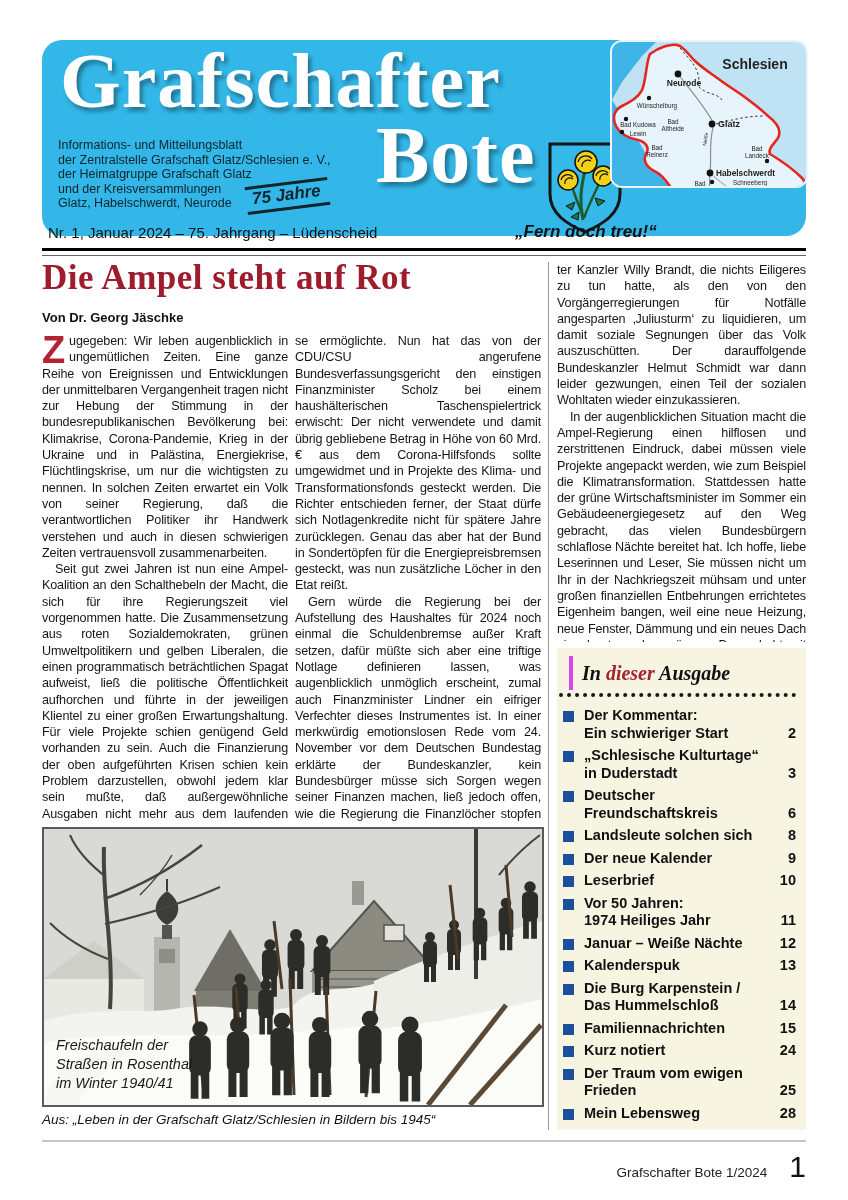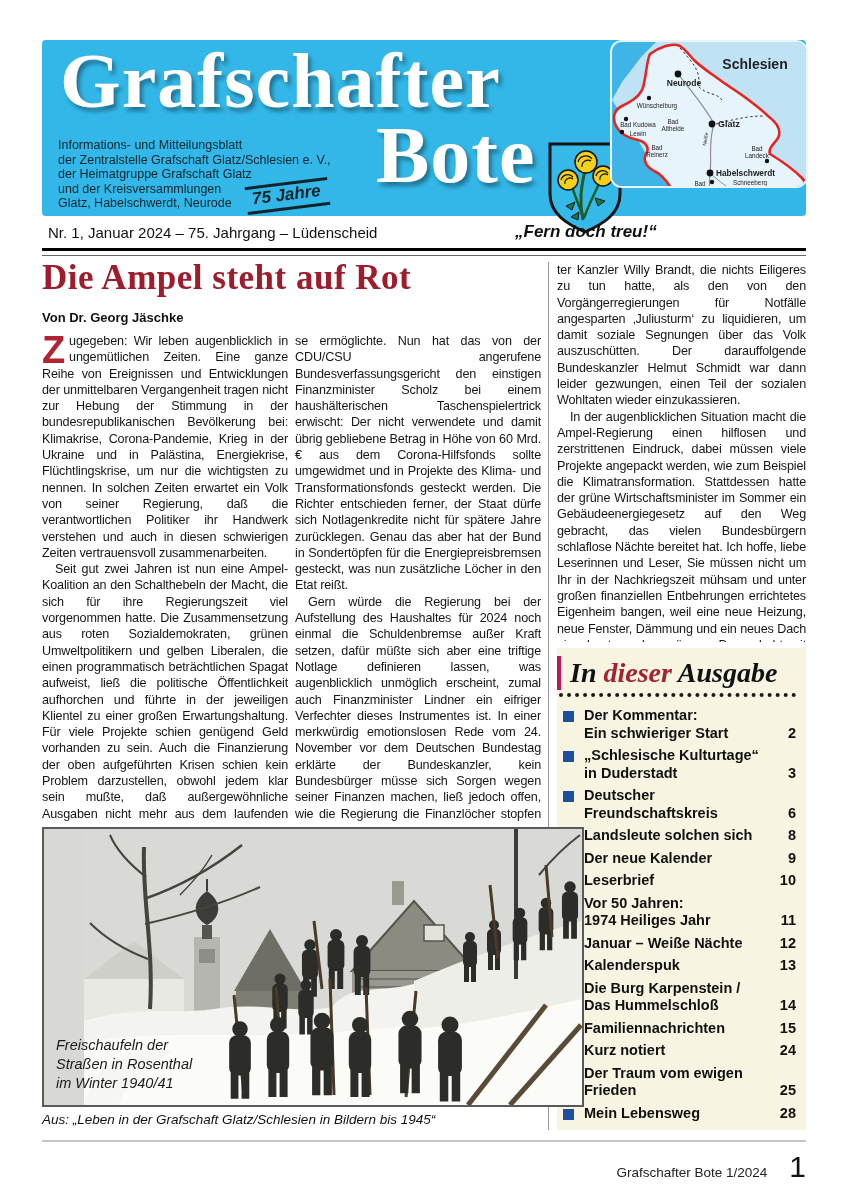--- a/index.html
+++ b/index.html
@@ -1,20 +1,20 @@
 <!DOCTYPE html>
 <html lang="de"><head>
 <meta charset="utf-8">
 <style>
   html,body{margin:0;padding:0;background:#ffffff;}
   .page{position:relative;width:848px;height:1200px;background:#ffffff;overflow:hidden;
         font-family:"Liberation Sans",sans-serif;color:#141414;}
   
-  .masthead{position:absolute;left:42px;top:40px;width:764px;height:176px;
-            background:#33b7e8;border-radius:4px;}
+  .masthead{position:absolute;left:42px;top:40px;width:764px;height:196px;
+            background:#33b7e8;border-radius:20px;}
   .mast-title1{position:absolute;left:18px;top:-4px;font-family:"Liberation Serif",serif;
             font-weight:bold;font-size:78px;color:#fff;letter-spacing:1px;
             text-shadow:3px 4px 4px rgba(0,0,0,.38);}
   .mast-title2{position:absolute;left:334px;top:70px;font-family:"Liberation Serif",serif;
             font-weight:bold;font-size:80px;color:#fff;letter-spacing:1px;
             text-shadow:3px 4px 4px rgba(0,0,0,.38);}
   .mast-sub{position:absolute;left:16px;top:98px;font-size:12.5px;line-height:14.5px;
             color:#10242c;white-space:pre-line;font-weight:500;}
   .badge75{position:absolute;left:204px;top:142px;transform:rotate(-7deg);
             border-top:3px solid #10242c;border-bottom:3px solid #10242c;
@@ -41,33 +41,33 @@
   .dropcap{float:left;font-size:38px;line-height:30px;font-weight:bold;color:#b22433;
            padding:2px 4px 0 0;font-family:"Liberation Sans",sans-serif;}
   .vrule{position:absolute;left:548px;top:262px;width:1px;height:868px;background:#9a9a9a;}
   .rightcol{position:absolute;left:557px;top:262px;width:249px;}
   .col3{position:relative;width:249px;height:380px;overflow:hidden;font-size:12.6px;line-height:16.3px;
         text-align:justify;letter-spacing:-0.15px;color:#151515;}
   .col3 p{margin:0;} .col3 p + p{text-indent:13px;}
   
   .toc{margin-top:6px;width:249px;height:482px;background:#f8f4e2;box-sizing:border-box;
        padding:8px 10px 8px 0;}
-  .toc-title{border-left:4px solid #be185d;padding-left:9px;margin-left:0;
+  .toc-title{border-left:4px solid #d946ef;padding-left:9px;margin-left:12px;
              font-family:"Liberation Serif",serif;font-style:italic;font-weight:bold;
-             font-size:28px;color:#111;line-height:34px;}
+             font-size:20px;color:#111;line-height:34px;}
   .toc-title .red{color:#a32330;}
   .toc-dots{border-bottom:4px dotted #1a1a1a;margin:3px 0 10px 2px;}
   .toc-item{display:flex;margin:0 0 5px 2px;}
   .toc-bullet{width:11px;height:11px;background:#1d4f9c;margin:4px 10px 0 4px;flex:none;}
   .toc-label{flex:1;font-weight:bold;font-size:14.5px;line-height:17.5px;white-space:pre-line;color:#111;}
   .toc-page{align-self:flex-end;font-weight:bold;font-size:14.5px;line-height:17.5px;width:26px;
             text-align:right;color:#111;}
   
   .photo{position:absolute;left:42px;top:827px;width:498px;height:276px;border:2px solid #5a5a5a;
-         background:#d8d8d4;overflow:hidden;padding-left:40px;}
+         background:#d8d8d4;overflow:hidden;}
   .photo-caption{position:absolute;left:12px;bottom:12px;font-style:italic;font-size:14.5px;
                  line-height:19px;color:#1b1b1b;white-space:pre-line;}
   .credit{position:absolute;left:42px;top:1112px;font-style:italic;font-size:13.5px;color:#111;}
   
   .foot-rule{position:absolute;left:42px;top:1140px;width:764px;height:1.5px;background:#c6c6c6;}
   .footer{position:absolute;left:42px;top:1150px;width:764px;display:flex;justify-content:flex-end;
           align-items:baseline;gap:22px;}
   .foot-issue{font-size:13.5px;color:#222;}
   .foot-page{font-size:30px;color:#111;}
 </style>

